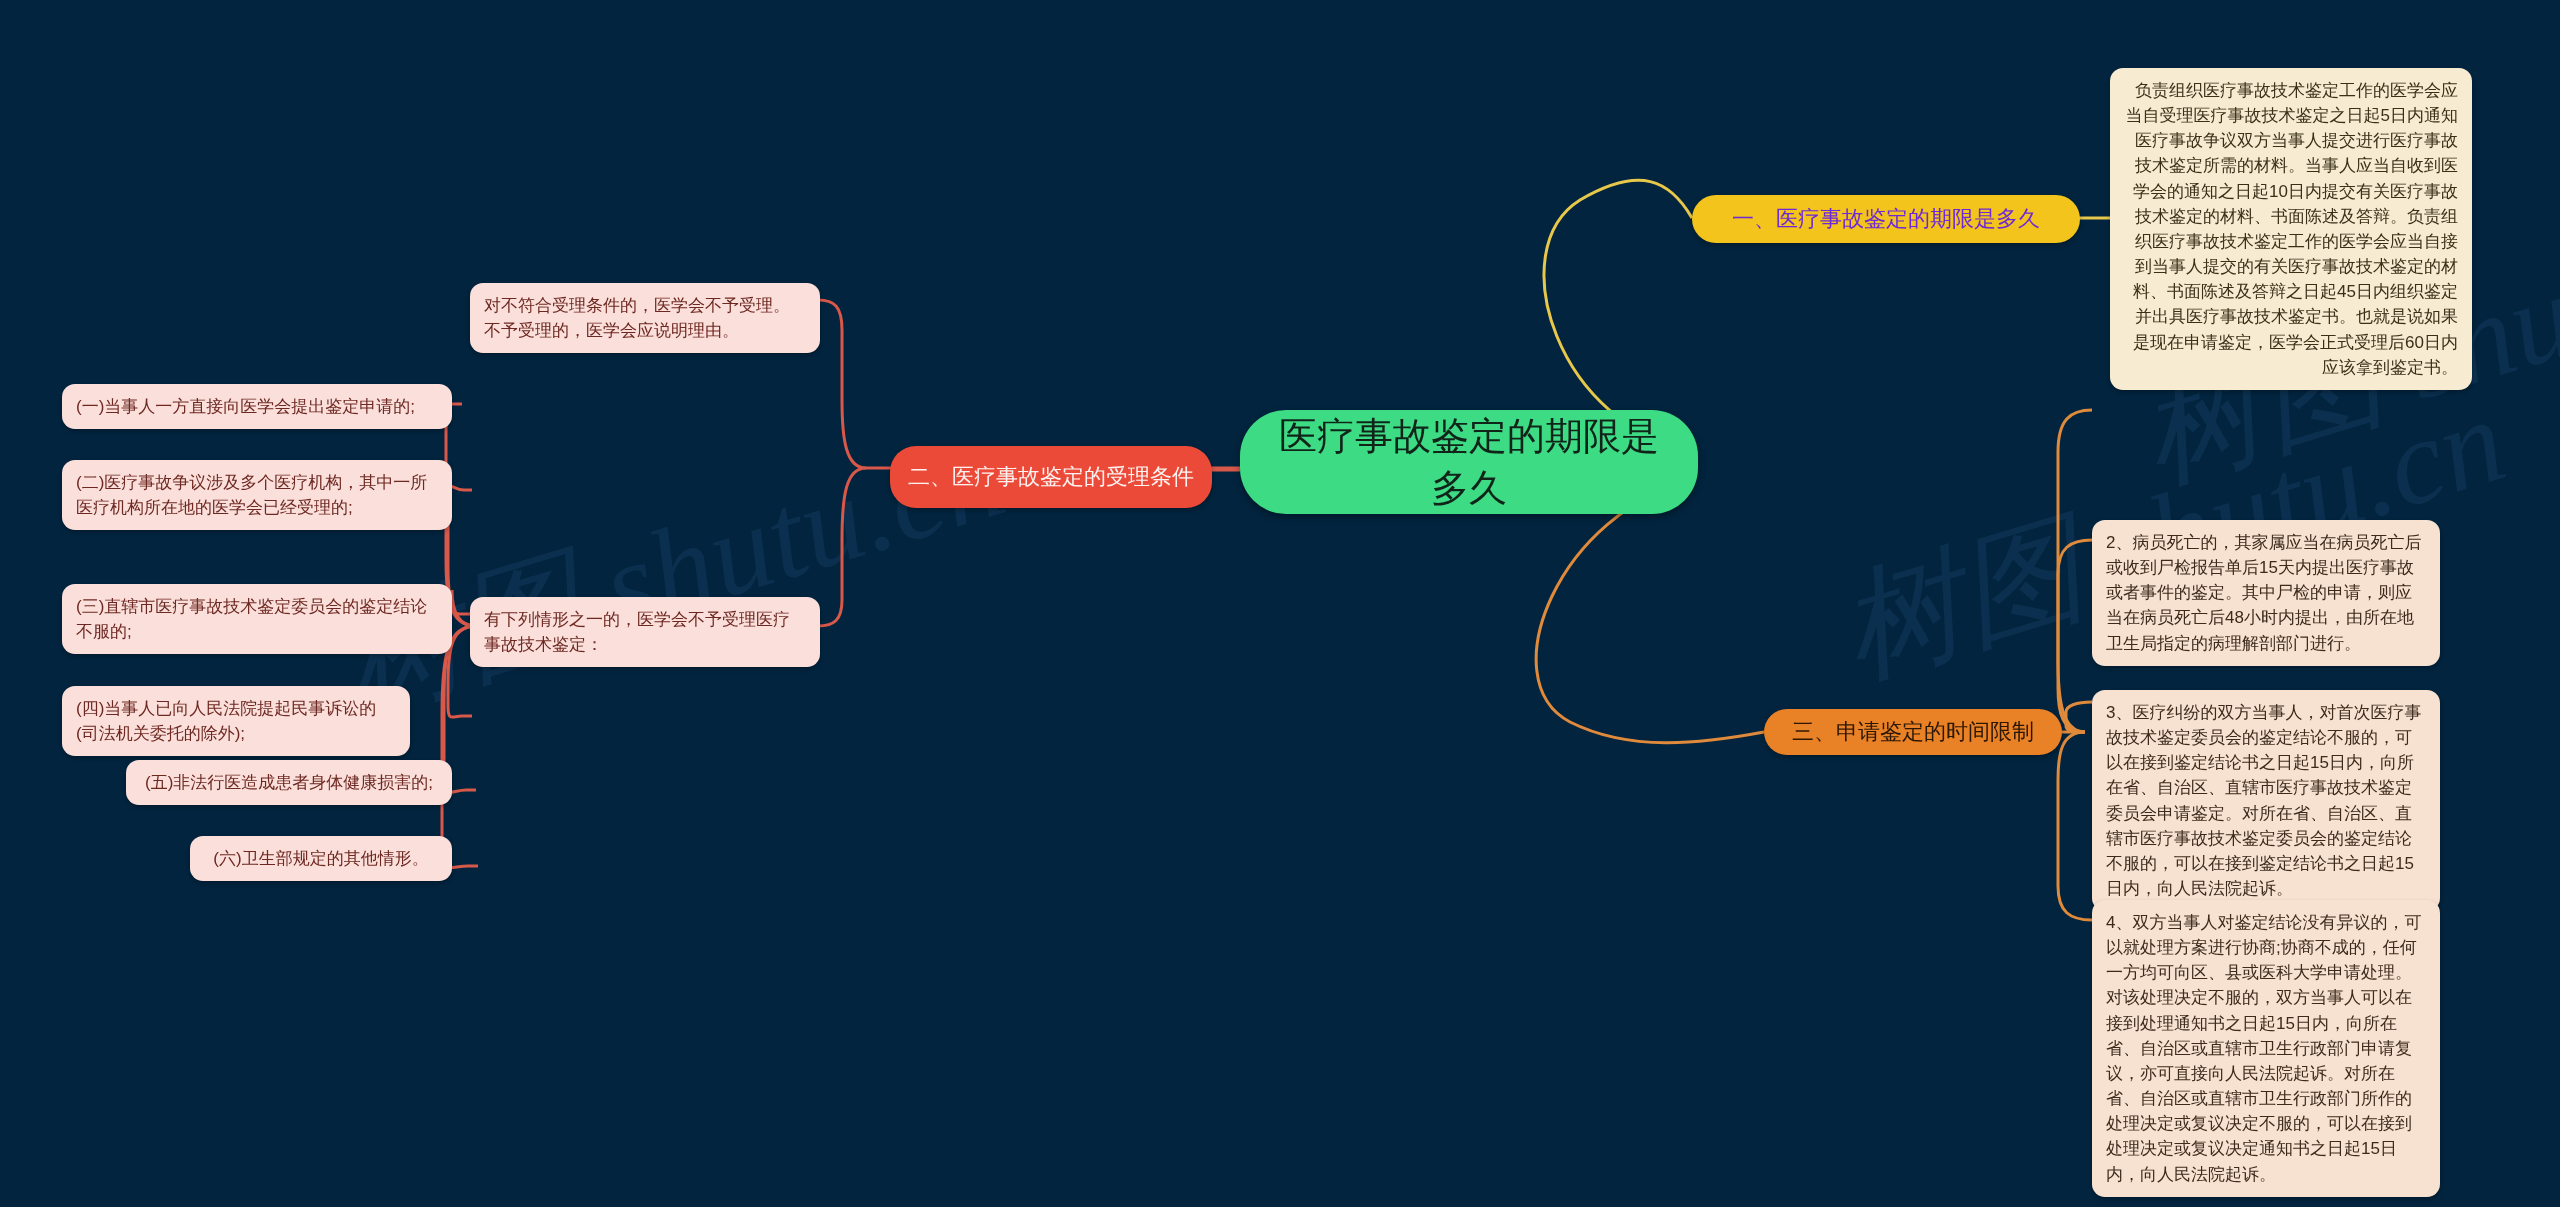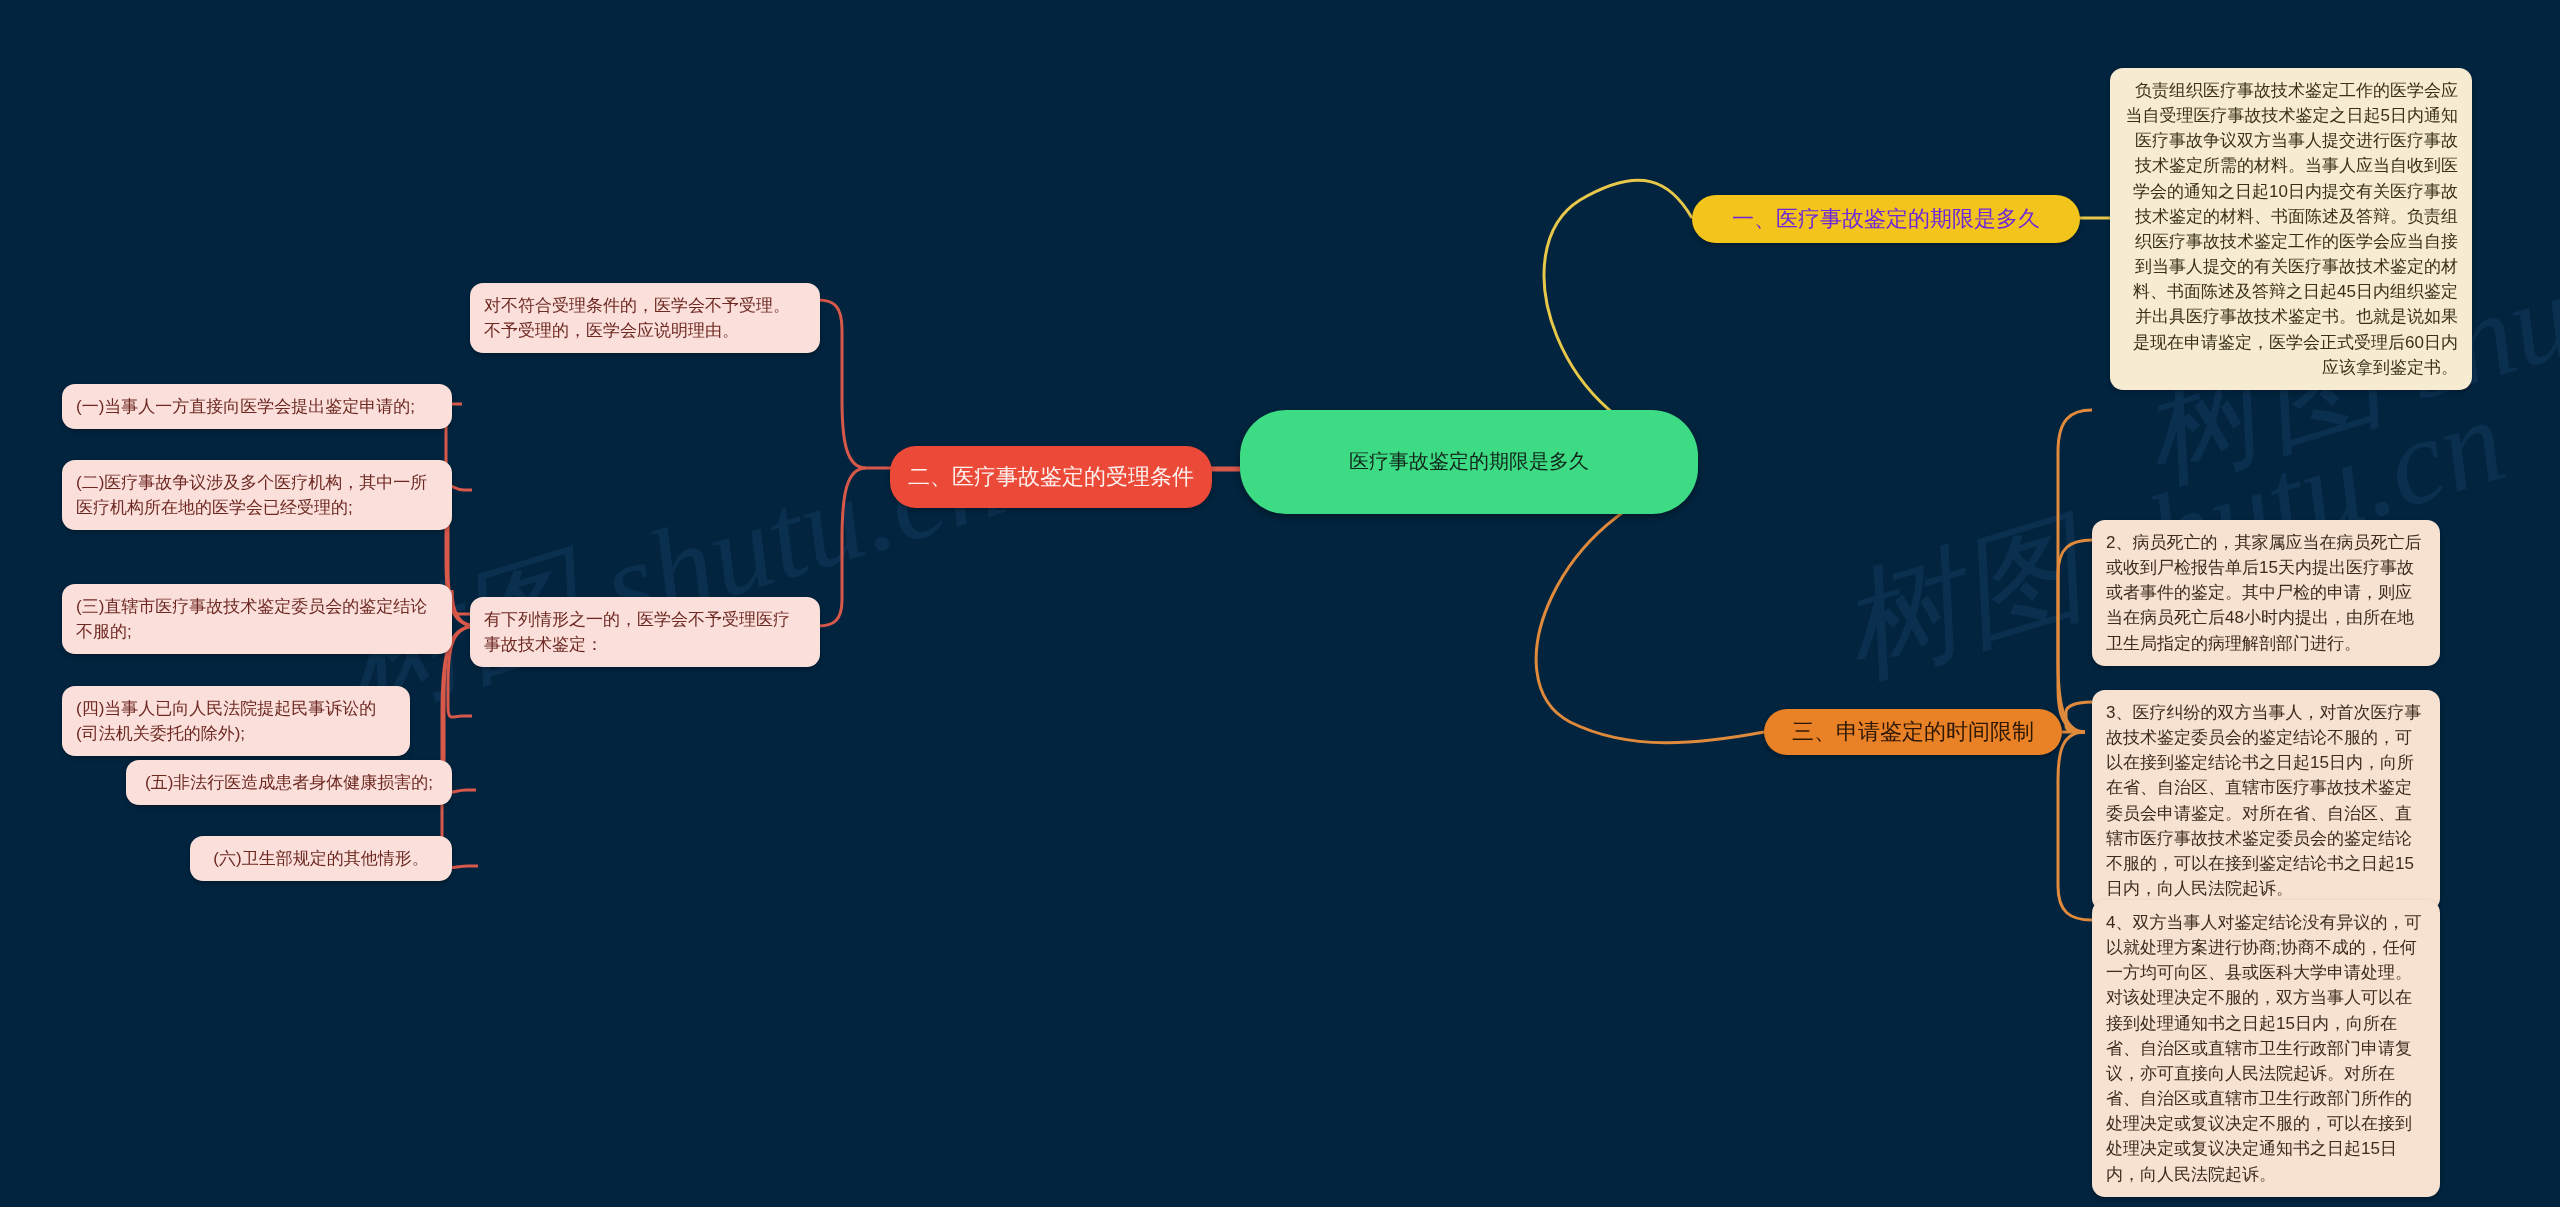--- a/index.html
+++ b/index.html
@@ -34,21 +34,21 @@
 
   
   .node{position:absolute;box-sizing:border-box;}
 
   .root{
     background:#3ddc84;
     color:#10241a;
     border-radius:46px;
     display:flex;align-items:center;justify-content:center;
     text-align:center;
-    font-size:20px;
+    font-size:38px;
     line-height:1.38;
     padding:14px 26px;
     box-shadow:0 3px 7px rgba(0,0,0,.35);
   }
 
   .branch{
     border-radius:26px;
     display:flex;align-items:center;justify-content:center;
     text-align:center;
     font-size:22px;

